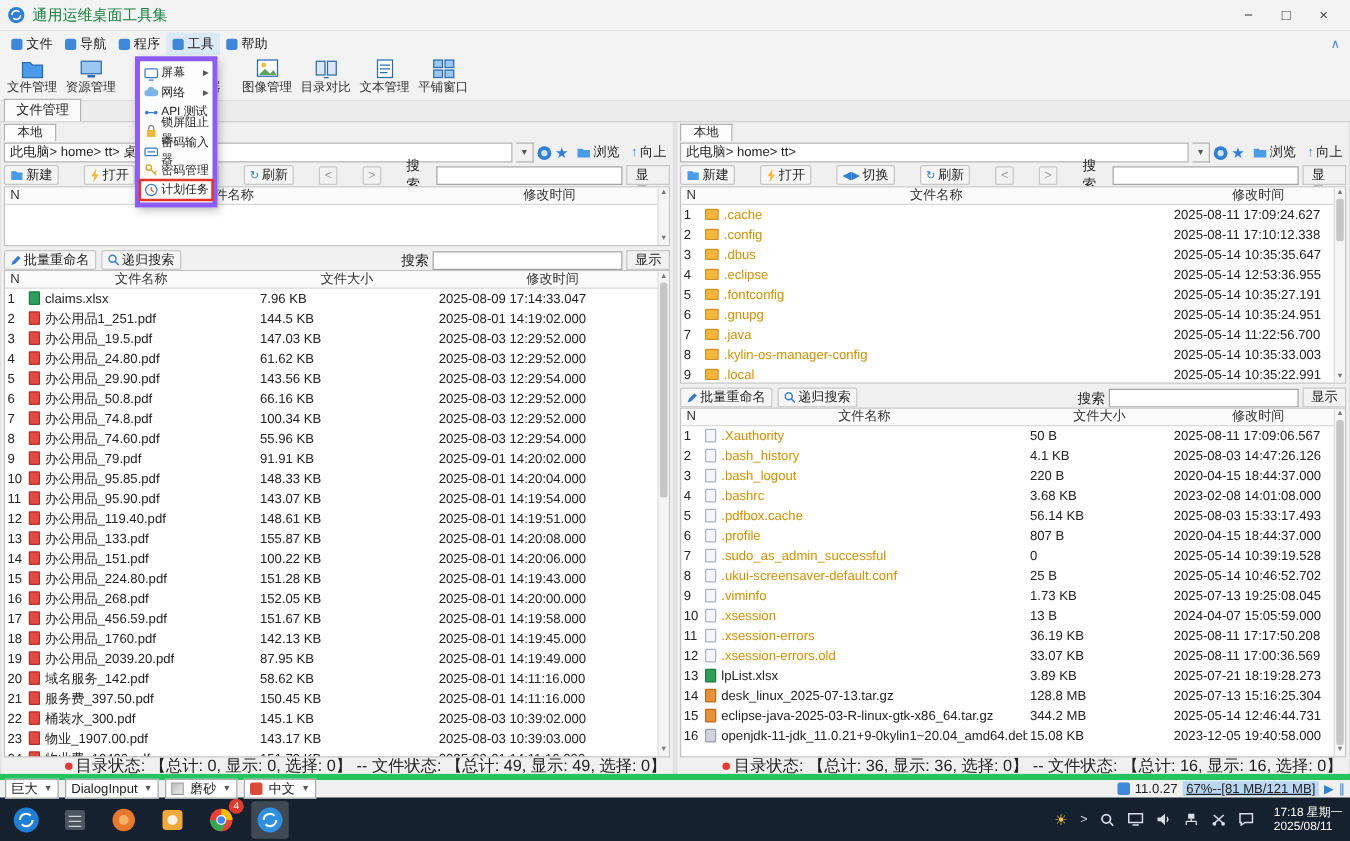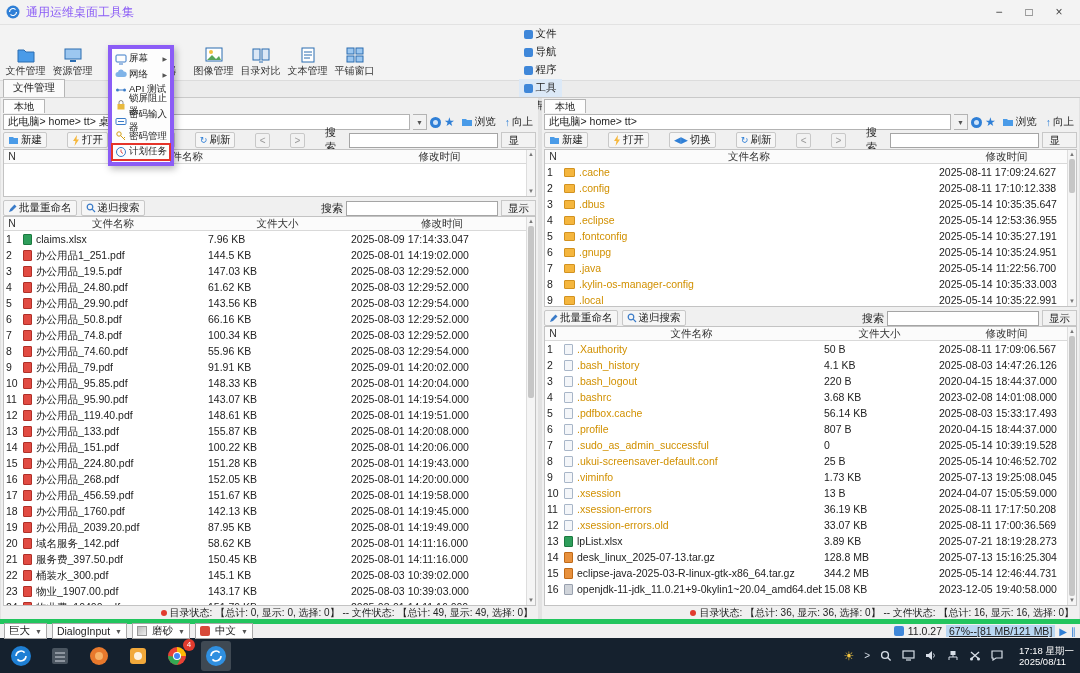--- a/index.html
+++ b/index.html
@@ -1,25 +1,25 @@
 <!DOCTYPE html>
 <html><head>
 <meta charset="utf-8">
 <style>
   *{box-sizing:border-box;margin:0;padding:0;}
   html,body{width:1080px;height:673px;overflow:hidden;}
   body{font-family:"Liberation Sans","DejaVu Sans",sans-serif;font-size:11px;background:#ececec;color:#222;position:relative;}
   svg{display:block;}
   
   .titlebar{height:25px;background:#f3f3f3;display:flex;align-items:center;padding:0 6px;border-bottom:1px solid #e2e2e2;}
-  .titlebar .title{margin-left:6px;font-size:12px;color:#8b5cf6;}
+  .titlebar .title{margin-left:6px;font-size:12px;color:#15803d;}
   .win-controls{margin-left:auto;display:flex;}
   .win-btn{width:30px;text-align:center;font-size:12px;color:#444;cursor:default;}
   
-  .menubar{height:20px;background:#f3f3f3;display:flex;align-items:center;padding:0 4px;flex-direction:column;}
+  .menubar{height:20px;background:#f3f3f3;display:flex;align-items:center;padding:0 4px;}
   .menu-top{display:flex;align-items:center;gap:3px;padding:2px 5px;font-size:10.5px;color:#222;}
   .menu-top.open{background:#dce9f7;}
   .mi{width:9px;height:9px;border-radius:2px;background:#3f87d9;display:inline-block;}
   .menubar .collapse{margin-left:auto;color:#3f87d9;font-size:10px;padding-right:4px;}
   
   .toolbar{height:36px;background:#f3f3f3;display:flex;align-items:flex-start;padding:1px 0 0 2px;border-bottom:1px solid #dcdcdc;}
   .tool-item{width:47px;display:flex;flex-direction:column;align-items:center;color:#333;}
   .tool-item .tlabel{font-size:10px;line-height:12px;white-space:nowrap;}
   .tool-item svg{height:19px;}
   .shift{margin-left:10px;}
@@ -64,21 +64,21 @@
   .fi-xlsx{background:#2e9e5b;border-color:#1c7a40;}
   .fi-dir{width:11px;height:9px;background:#f5b63e;border-color:#d29220;vertical-align:-1px;}
   .fi-hidden{background:#f4f6f9;border-color:#a8b6c8;}
   .fi-targz{background:#e8913d;border-color:#c06a18;}
   .fi-deb{background:#d0d4da;border-color:#98a0ae;}
   .nm.orange{color:#d19000;}
   .vscroll{position:absolute;right:0;top:0;bottom:0;width:9px;background:#f5f5f5;border-left:1px solid #ddd;display:flex;flex-direction:column;}
   .sarr{height:9px;font-size:6px;line-height:9px;text-align:center;color:#777;}
   .strack{flex:1;position:relative;}
   .sthumb{position:absolute;left:1px;right:1px;top:0;background:#c6c6c6;border-radius:2px;}
-  .statusbar{height:13px;display:flex;align-items:center;justify-content:flex-end;gap:3px;font-size:10px;color:#222;padding:0 3px;}
+  .statusbar{height:13px;display:flex;align-items:center;justify-content:flex-end;gap:3px;font-size:13px;color:#222;padding:0 3px;}
   .dot{width:6px;height:6px;border-radius:50%;background:#e23b2e;display:inline-block;}
   
   .dropdown{position:absolute;left:108px;top:45px;width:66px;background:#fdfdfd;border:4px solid #8b5cf6;box-shadow:2px 3px 7px rgba(0,0,0,.28);padding:2px 0;z-index:50;}
   .dd-item{height:15.5px;display:flex;align-items:center;gap:2px;padding:0 3px;font-size:9.5px;color:#222;}
   .dd-item svg{flex:none;}
   .dd-arrow{margin-left:auto;font-size:6px;color:#555;}
   .dd-item.hl{outline:2px solid #e5342a;outline-offset:-1px;}
   
   .bottombar{height:19px;background:#f0f0f0;border-top:5px solid #22c55e;display:flex;align-items:center;gap:5px;padding:0 4px;font-size:10.5px;}
   .combo{height:16px;border:1px solid #a8a8a8;background:#fff;display:flex;align-items:center;gap:5px;padding:0 4px;}

